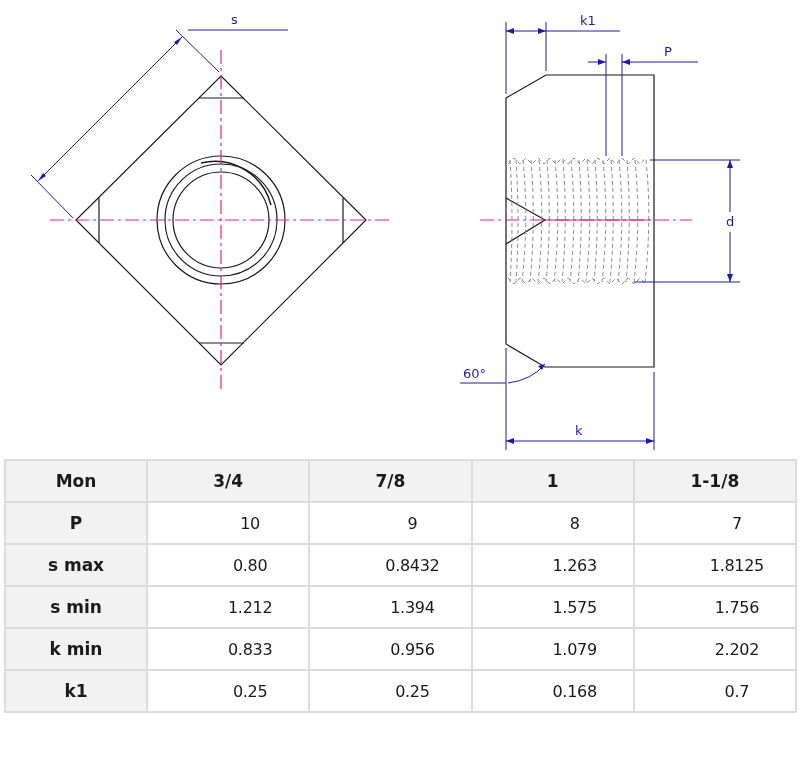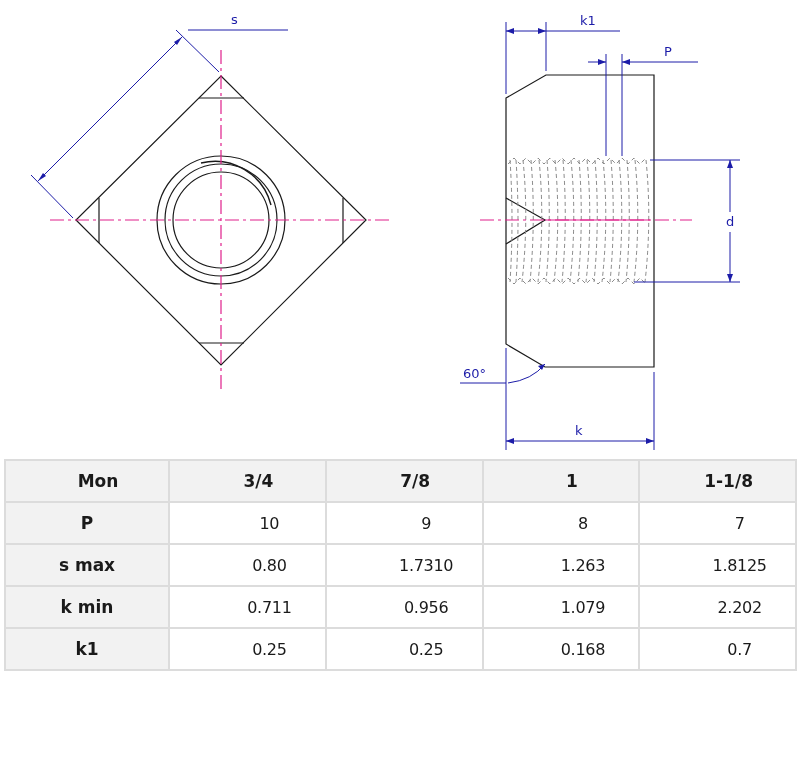--- a/index.html
+++ b/index.html
@@ -2,21 +2,21 @@
 <html><head>
 <meta charset="utf-8">
 <style>
   html,body{margin:0;padding:0;background:#ffffff;}
   body{width:800px;height:770px;position:relative;overflow:hidden;font-family:"Liberation Sans",sans-serif;}
   #drawing{position:absolute;left:0;top:0;width:800px;height:455px;}
   .dimtext{font-family:"DejaVu Sans",sans-serif;font-size:13px;fill:#1c1ca8;}
   #spec-table{position:absolute;left:4px;top:459px;width:793px;border-collapse:collapse;table-layout:fixed;}
   #spec-table td{border:2px solid #dcdcdc;height:40px;text-align:center;vertical-align:middle;font-size:17px;color:#1a1a1a;font-family:"DejaVu Sans",sans-serif;padding:0;}
   #spec-table td.rowhead{background:#f2f2f2;font-weight:bold;width:140px;}
-  #spec-table tr.head td{background:#f2f2f2;font-weight:bold;padding-left:22px;}
+  #spec-table tr.head td{background:#f2f2f2;font-weight:bold;}
   #spec-table td.val{background:#ffffff;font-size:16px;letter-spacing:-0.3px;padding-left:44px;}
 </style>
 </head>
 <body>
 
 <svg id="drawing" viewBox="0 0 800 455" xmlns="http://www.w3.org/2000/svg">
 
   <g>
 
     <polygon points="221,76 366,220 221,365 76,220" fill="none" stroke="#1a1a1a" stroke-width="1.2"></polygon>
@@ -124,27 +124,34 @@
   <tr>
     <td class="rowhead">P</td>
     <td class="val">10</td>
     <td class="val">9</td>
     <td class="val">8</td>
     <td class="val">7</td>
   </tr>
   <tr>
     <td class="rowhead">s max</td>
     <td class="val">0.80</td>
-    <td class="val">1.7310</td>
+    <td class="val">0.8432</td>
     <td class="val">1.263</td>
     <td class="val">1.8125</td>
   </tr>
   <tr>
+    <td class="rowhead">s min</td>
+    <td class="val">1.212</td>
+    <td class="val">1.394</td>
+    <td class="val">1.575</td>
+    <td class="val">1.756</td>
+  </tr>
+  <tr>
     <td class="rowhead">k min</td>
-    <td class="val">0.711</td>
+    <td class="val">0.833</td>
     <td class="val">0.956</td>
     <td class="val">1.079</td>
     <td class="val">2.202</td>
   </tr>
   <tr>
     <td class="rowhead">k1</td>
     <td class="val">0.25</td>
     <td class="val">0.25</td>
     <td class="val">0.168</td>
     <td class="val">0.7</td>

